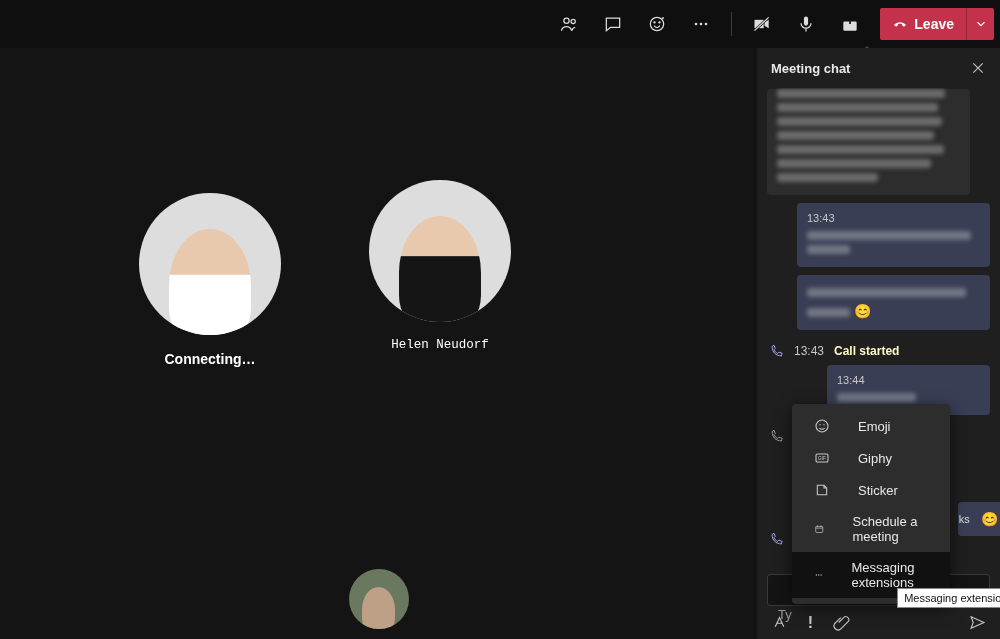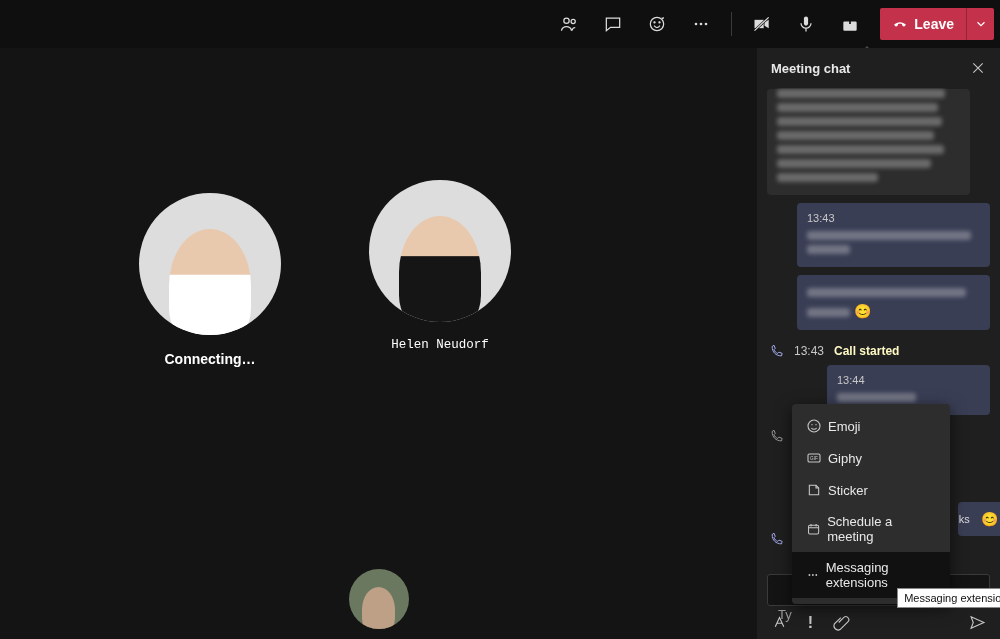--- a/index.html
+++ b/index.html
@@ -46,21 +46,21 @@
   .sys-bold { color:#fef9c3; font-weight:600; }
   .emoji { font-size:14px; }
   
   .compose { padding:8px 10px 6px; }
   .compose-input { background:#141414; border:1px solid #3a3a3a; border-radius:3px; height:32px; display:flex; align-items:center; padding:0 10px; color:#9a9a9a; font-size:13px; }
   .compose-row { display:flex; align-items:center; gap:14px; padding:8px 4px 2px; color:#c8c8c8; }
   .compose-row svg, .compose-row .g { width:17px; height:17px; stroke:#c8c8c8; fill:none; stroke-width:1.6; }
   .compose-row .send { margin-left:auto; }
   
   .popup { position:absolute; right:50px; bottom:35px; width:158px; background:#2d2d2d; border-radius:4px; box-shadow:0 4px 16px rgba(0,0,0,.6); padding:6px 0; z-index:50; }
-  .popup-item { display:flex; align-items:center; gap:6px; padding:8px 14px; font-size:13px; color:#e8e8e8; cursor:pointer; }
+  .popup-item { display:flex; align-items:center; gap:28px; padding:8px 22px; font-size:13px; color:#e8e8e8; cursor:pointer; }
   .popup-item:hover, .popup-item.active { background:#111; }
   .popup-item svg { width:16px; height:16px; stroke:#c8c8c8; fill:none; stroke-width:1.6; }
   .popup-tip { position:absolute; right:-70px; bottom:-4px; background:#fff; color:#111; font-size:11px; padding:3px 6px; border:1px solid #888; white-space:nowrap; }
   
   .peek { position:absolute; right:0; top:414px; width:42px; height:34px; background:#3a3e55; border-radius:4px 0 0 4px; display:flex; align-items:center; justify-content:center; }
   .bg-letters { position:absolute; inset:0; font-size:24px; font-weight:700; color:#e96820; display:flex; flex-wrap:wrap; align-content:center; justify-content:center; gap:2px 6px; opacity:.55; z-index:-1; }
   .avatar-lg { position:relative; }
   .avatar-lg::before { content:""; position:absolute; inset:0; border-radius:50%; background:#f5f5f5; z-index:-2; }
 </style>
 </head>

